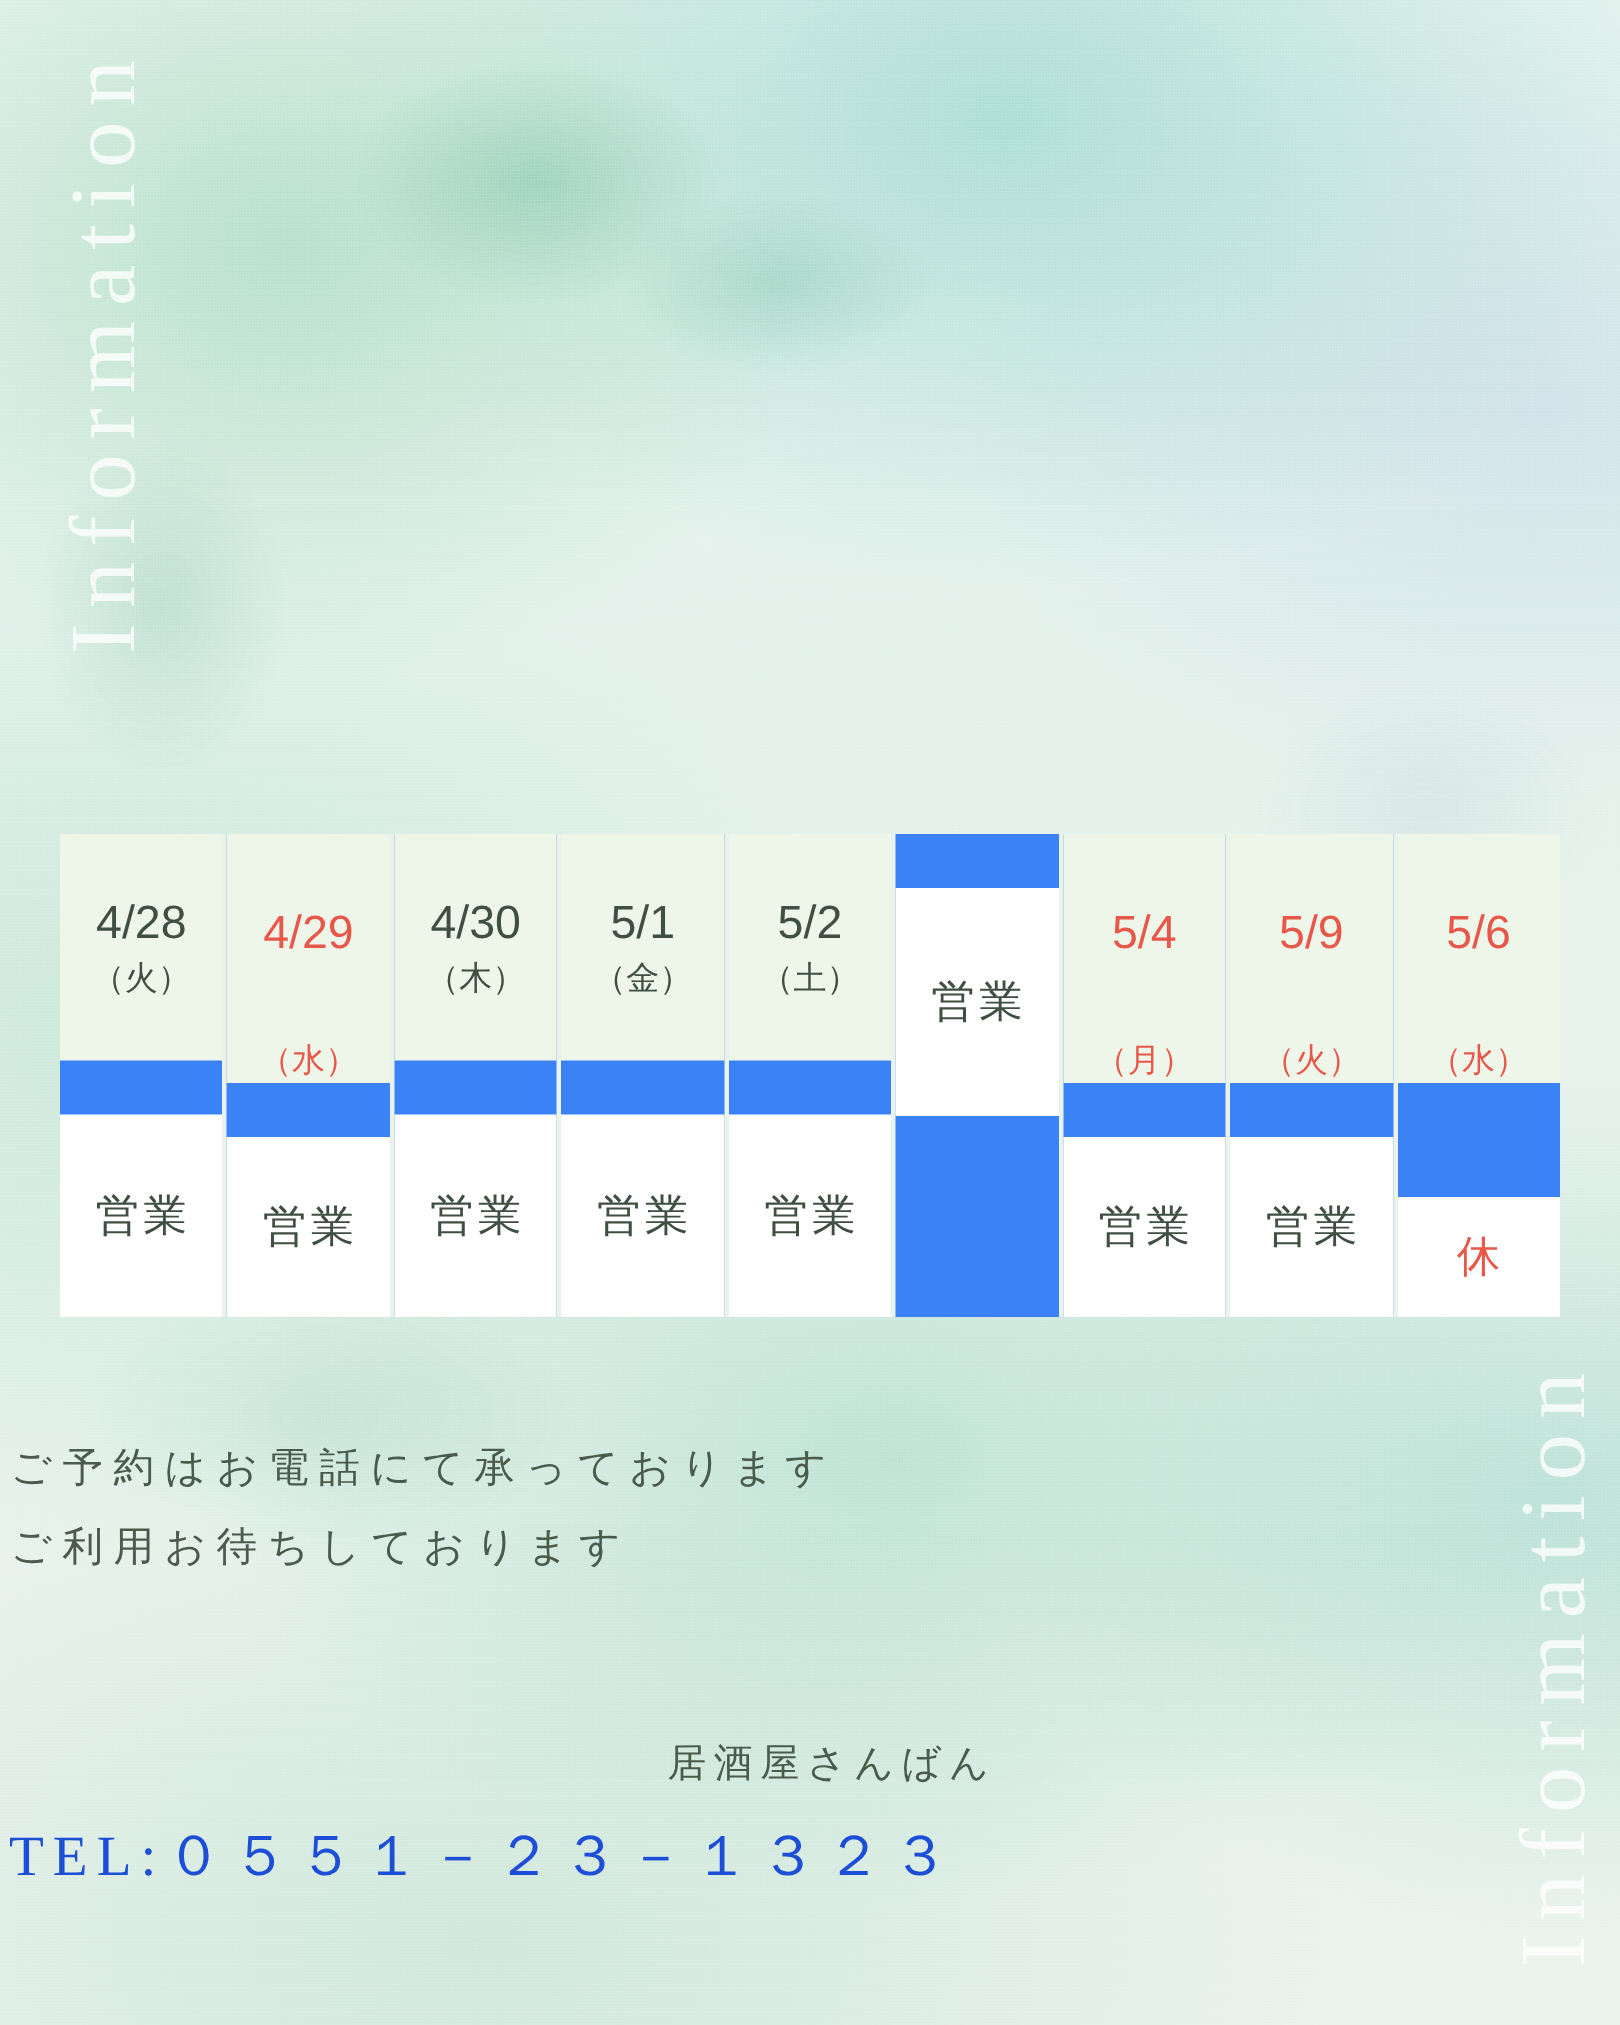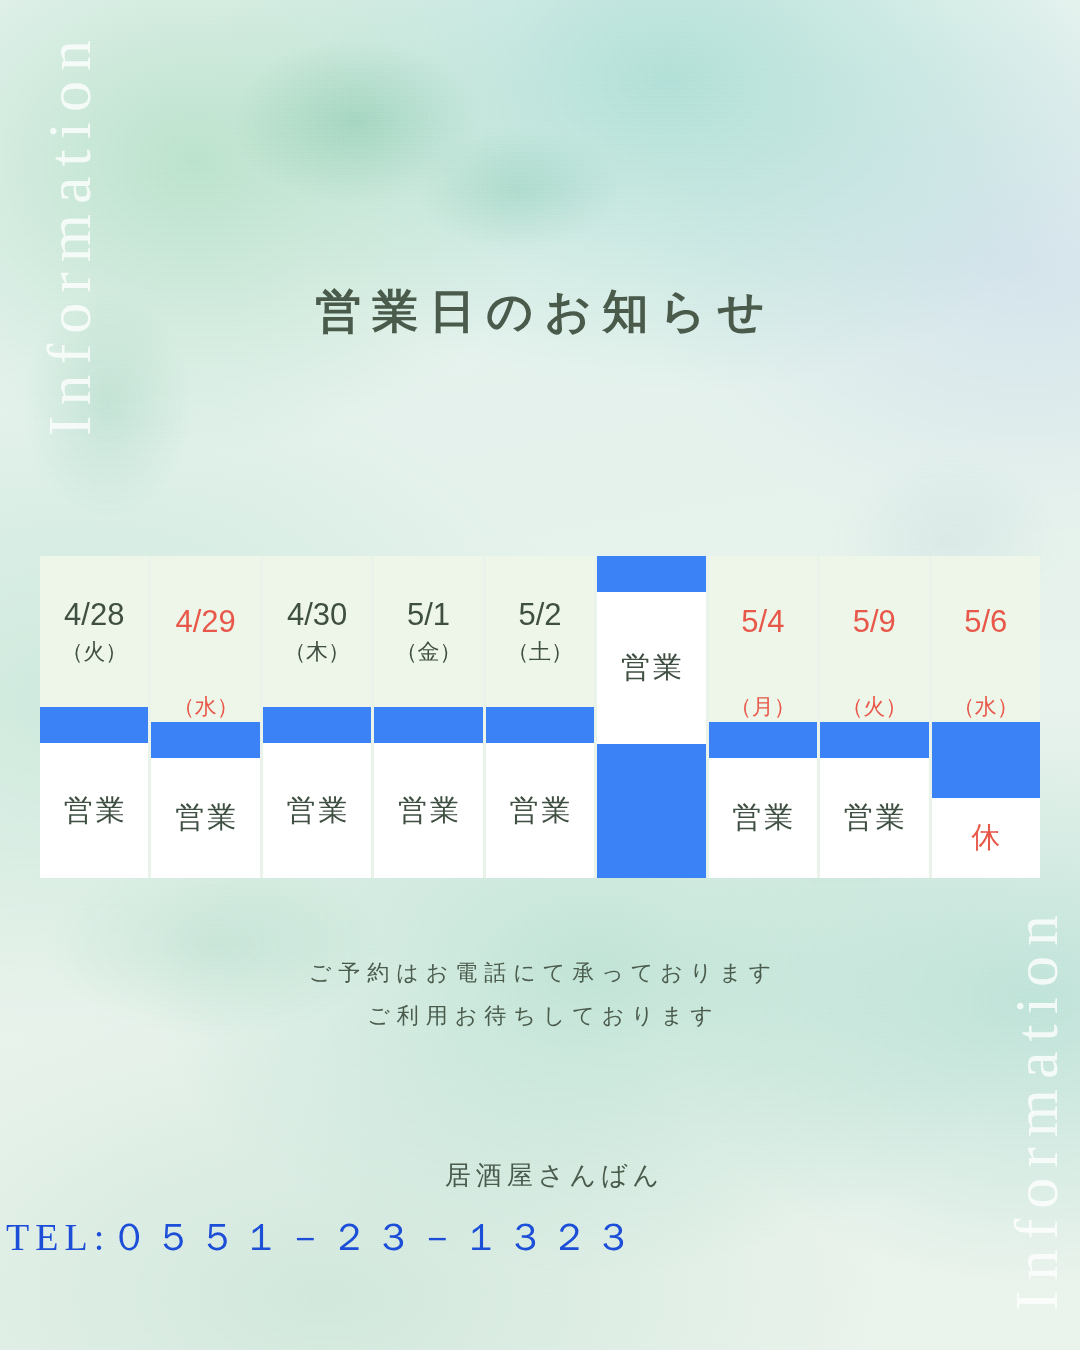--- a/index.html
+++ b/index.html
@@ -142,23 +142,23 @@
   .holiday .date-main,
   .holiday .date-sub { color: #e8584a; margin-top: 48px; }
   .closed { color: #e8584a; }
 
   
   .notice {
     position: absolute;
     top: 952px;
     left: 0;
     width: 100%;
-    text-align: center;
+    text-align: left;
     color: #4a5b4c;
-    font-size: 22px;
+    font-size: 27px;
     letter-spacing: 7px;
     line-height: 1.95;
     text-indent: 7px;
   }
   .notice-line { display: block; }
 
   .shop {
     position: absolute;
     top: 1158px;
     left: 0;
@@ -190,21 +190,20 @@
   <div class="bg-grain"></div>
 </div>
 
 <div class="content">
 
   <div class="watermark watermark-left">Information</div>
 
   <div class="watermark watermark-right">Information</div>
 
   <h1 class="title">
-    <span class="title-line">営業日のお知らせ</span>
   </h1>
 
   <div class="table-wrap" id="schedule-table">
       <div class="col">
         <div class="cell-date">
           <div class="date-main">4/28</div>
           <div class="date-sub">（火）</div>
         </div>
         <div class="cell-status">営業</div>
       </div>

